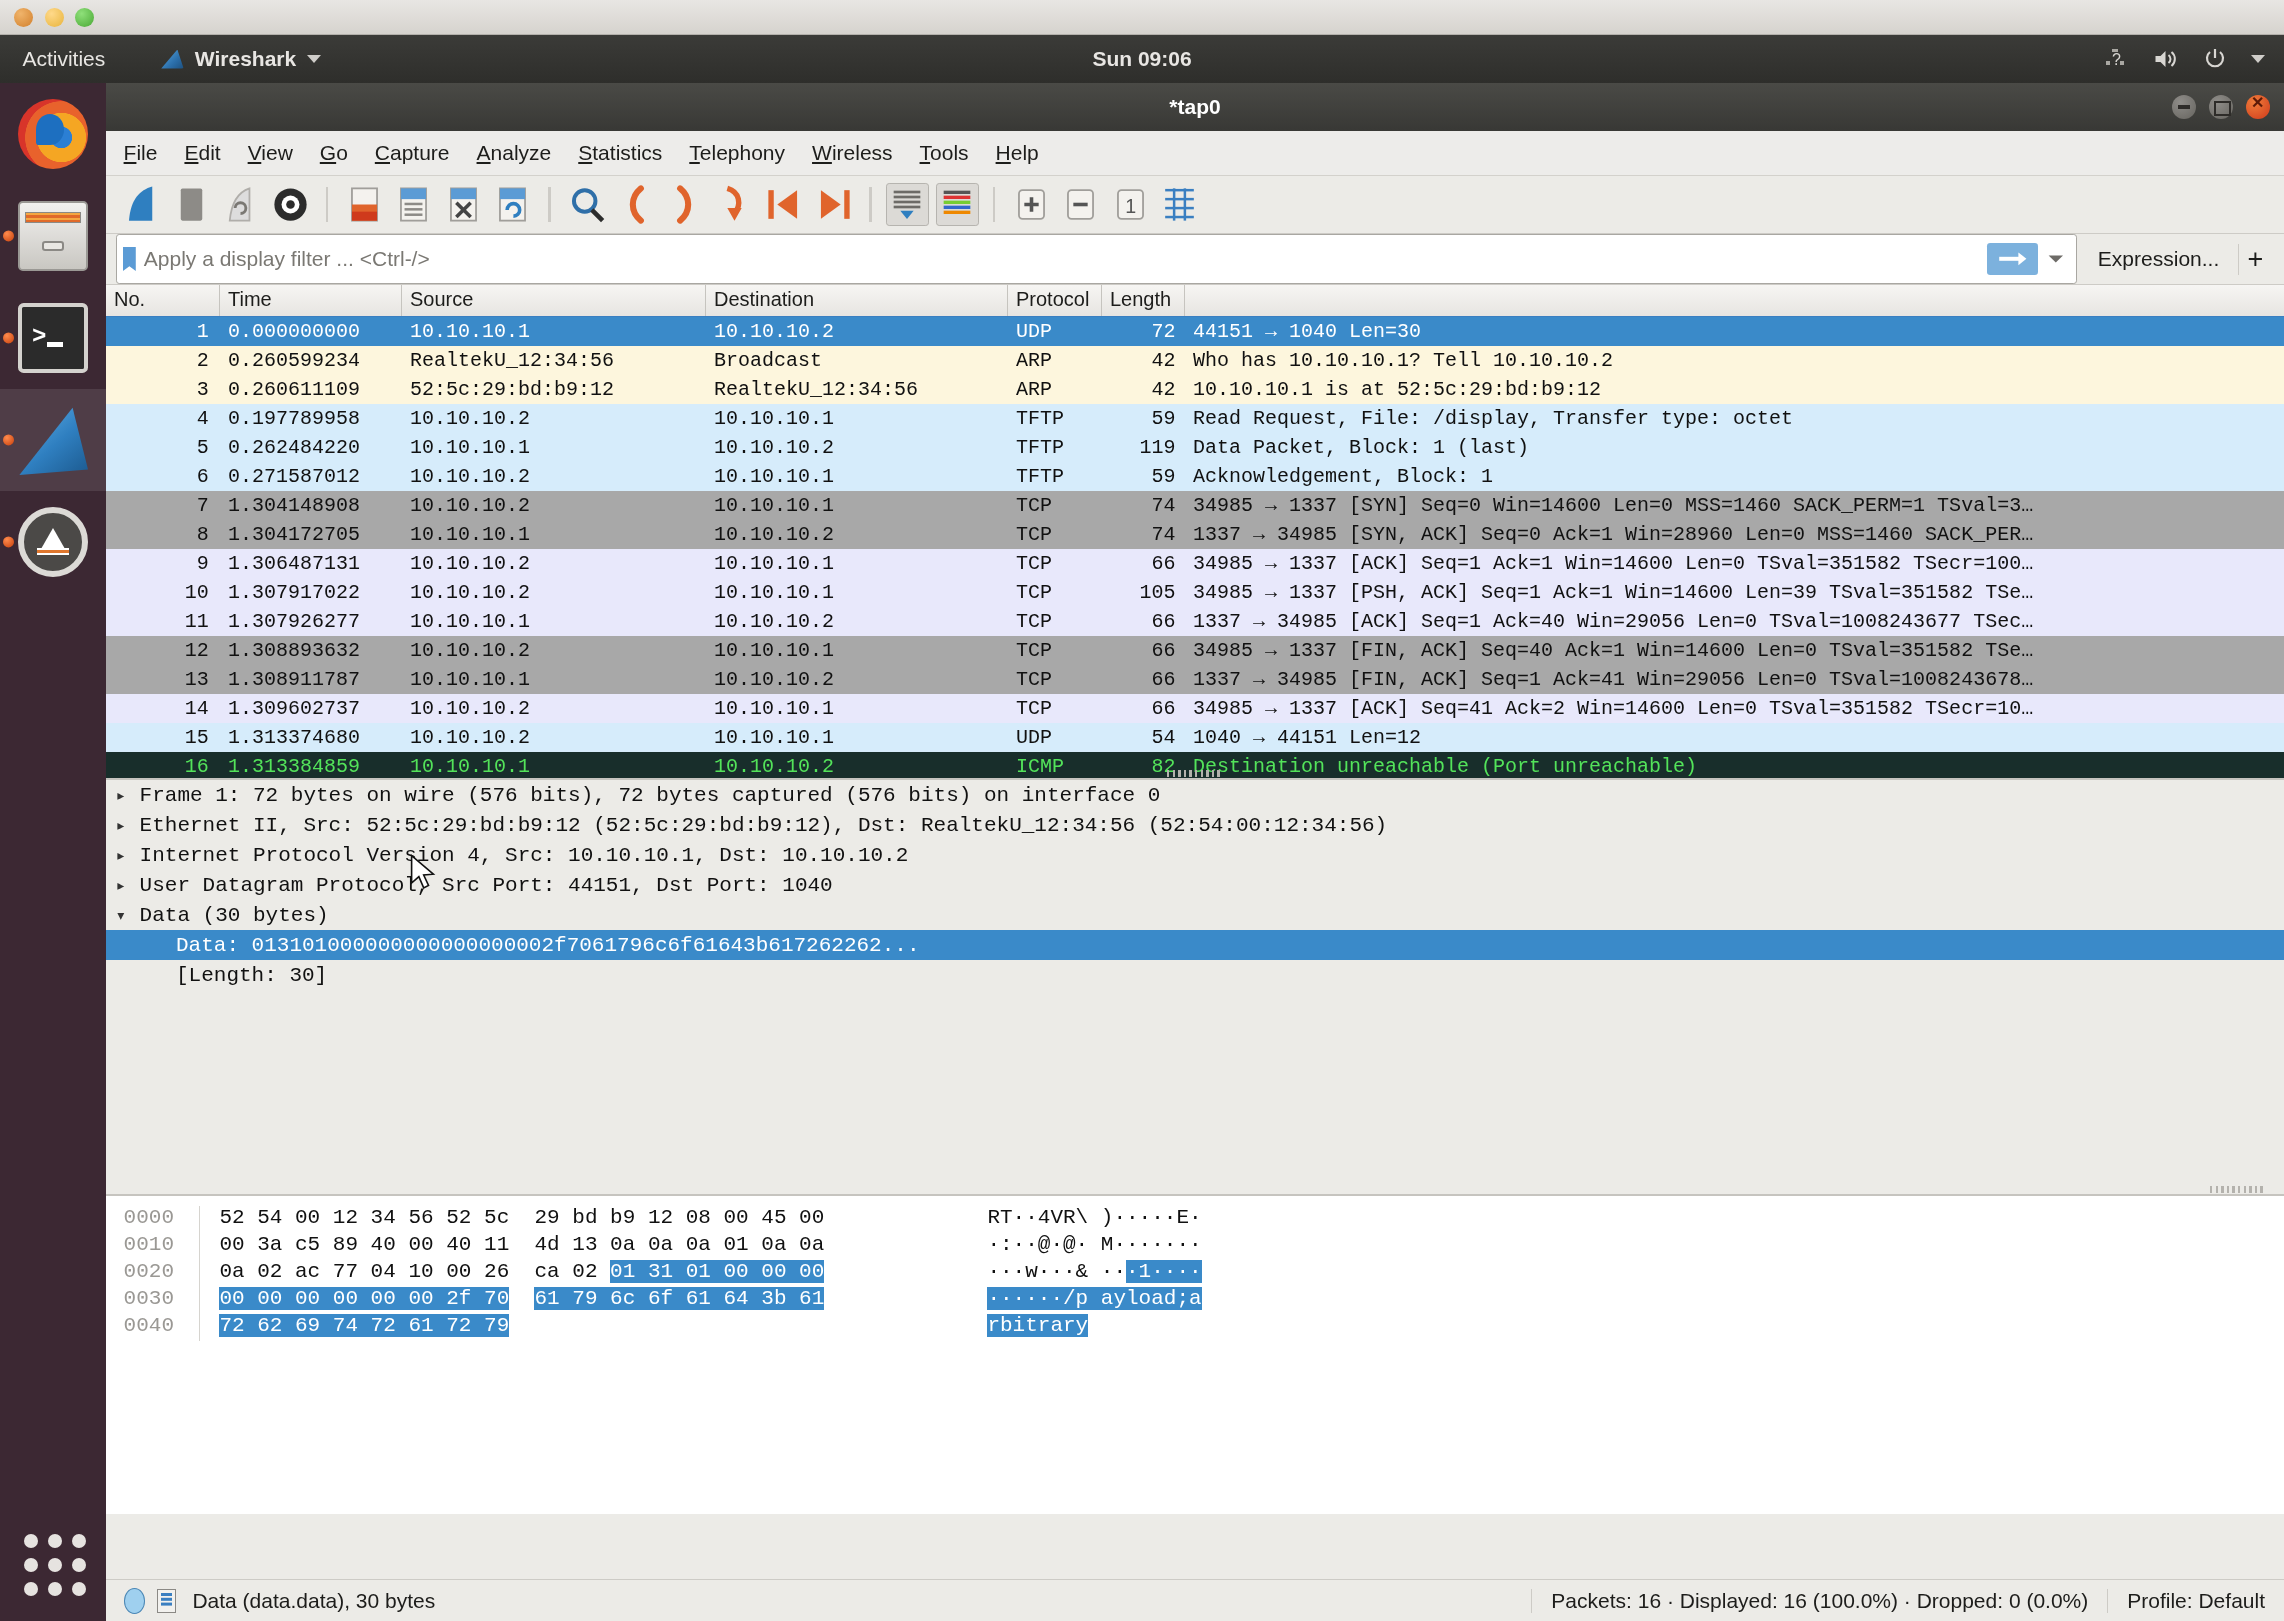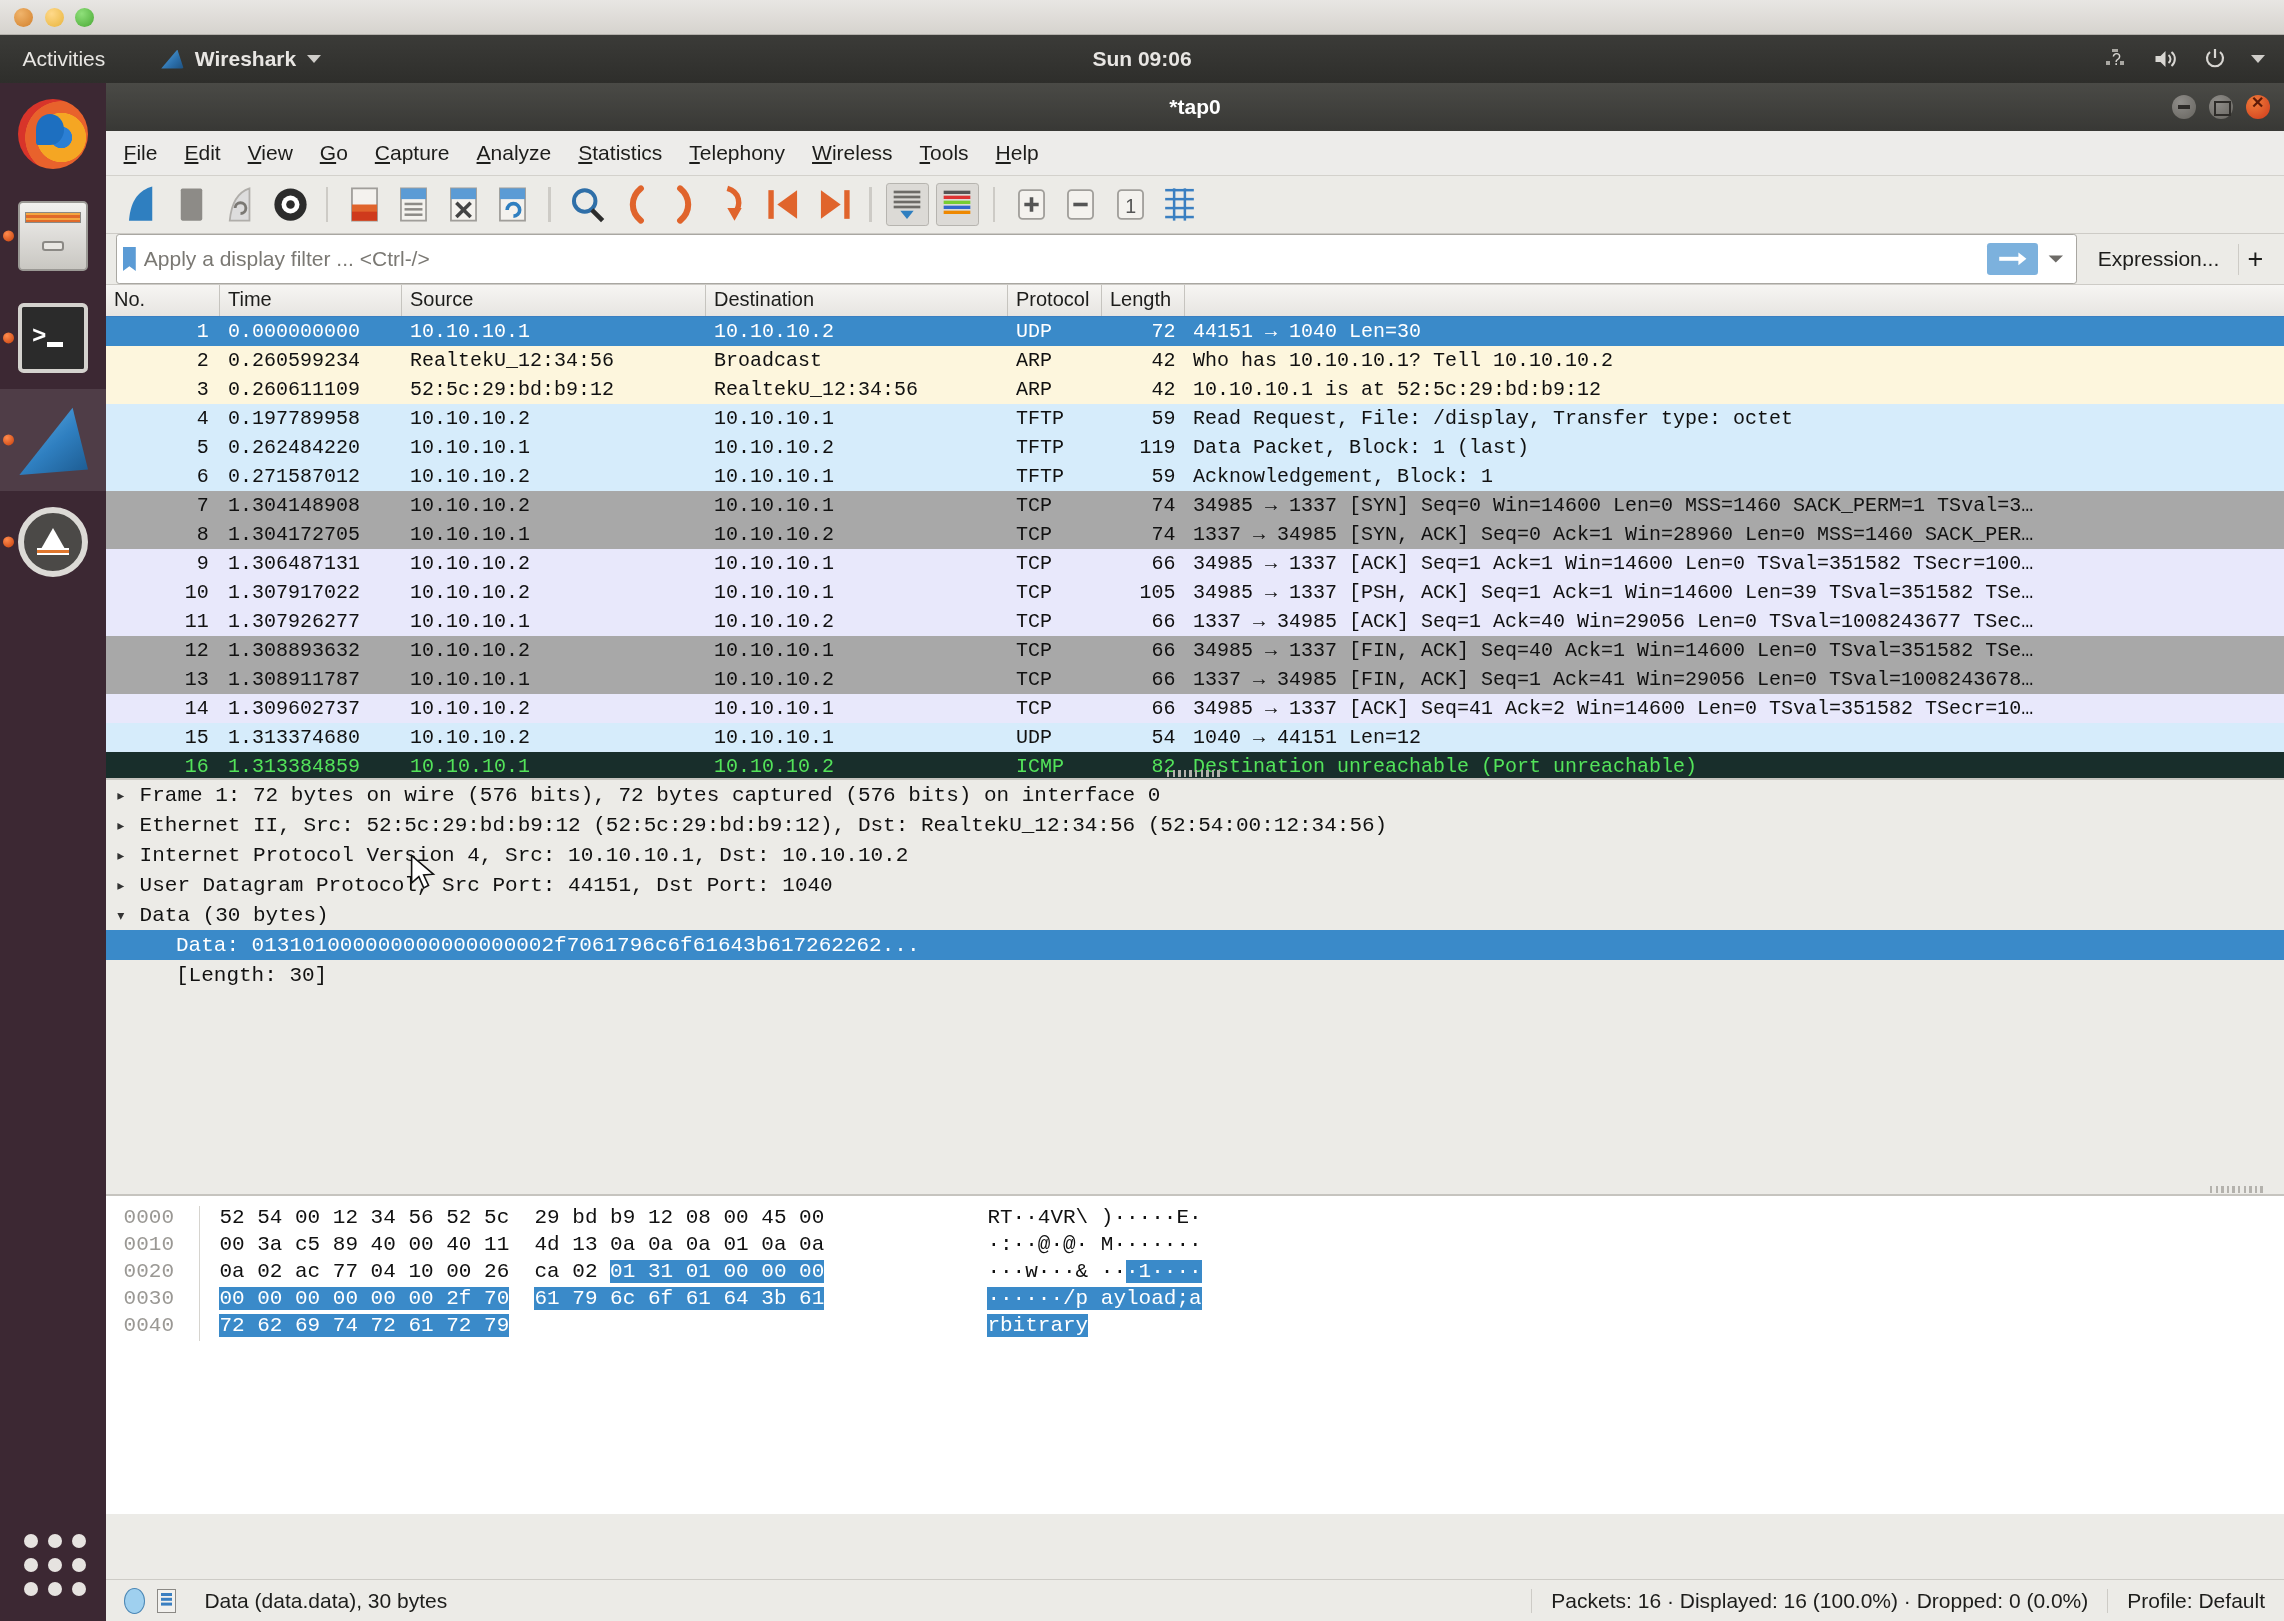--- a/index.html
+++ b/index.html
@@ -217,21 +217,21 @@
   
   .statusbar {
     position: absolute; left: 0; bottom: 0; width: 2178px; height: 43px;
     background: #ecebe7; border-top: 1.6px solid #cdcbc6;
     display: flex; align-items: center; font-size: 21px; color: #1d1d1b;
   }
   .sb-left { display: flex; align-items: center; gap: 12.8px; padding-left: 17.6px; }
   .sb-bulb { width: 21px; height: 25.6px; border-radius: 50%; background: #9fd0ef; border: 1.6px solid #4b87b5; }
   .sb-note { width: 19px; height: 24px; background: #f2f1ee; border: 1.6px solid #8b8985; position: relative; }
   .sb-note::after { content:''; position:absolute; left:2.4px; top:3.2px; width:11.2px; height:2.4px; background:#3a7fc1; box-shadow:0 4.8px 0 #3a7fc1, 0 9.6px 0 #3a7fc1; }
-  .sb-text { margin-left: 28px; }
+  .sb-text { margin-left: 16px; }
   .sb-right { margin-left: auto; display: flex; align-items: center; }
   .sb-right .seg { padding: 0 19px; border-left: 1.6px solid #cdcbc6; }
   .cursor-arrow { position: absolute; pointer-events: none; }
 </style>
 </head>
 <body>
 
 <div class="mac-strip">
   <div class="mac-dot d1"></div>
   <div class="mac-dot d2"></div>

